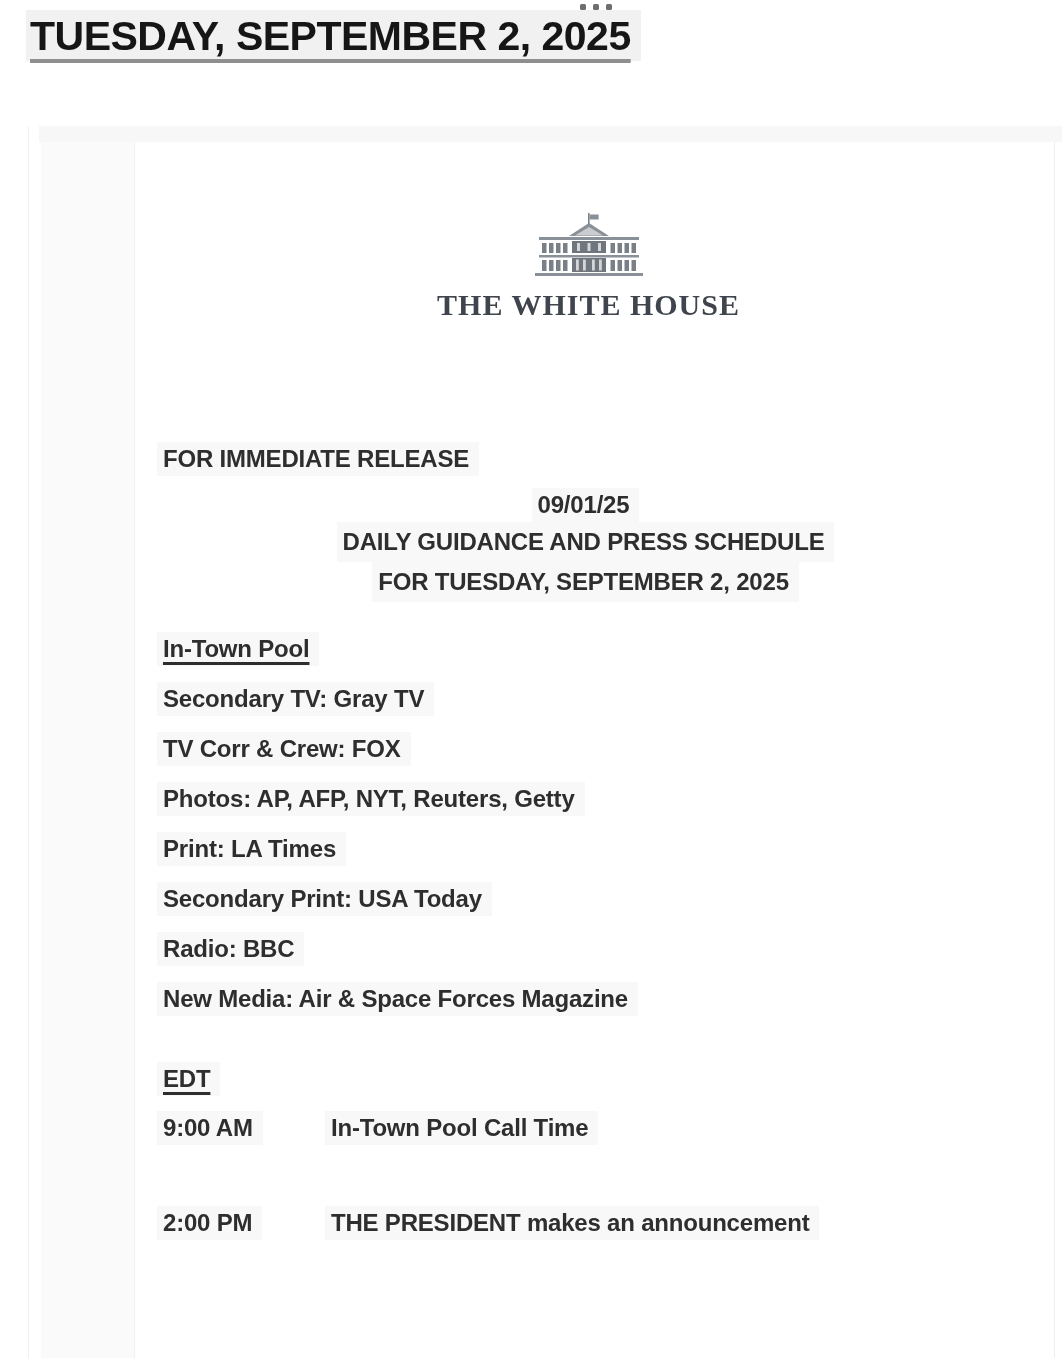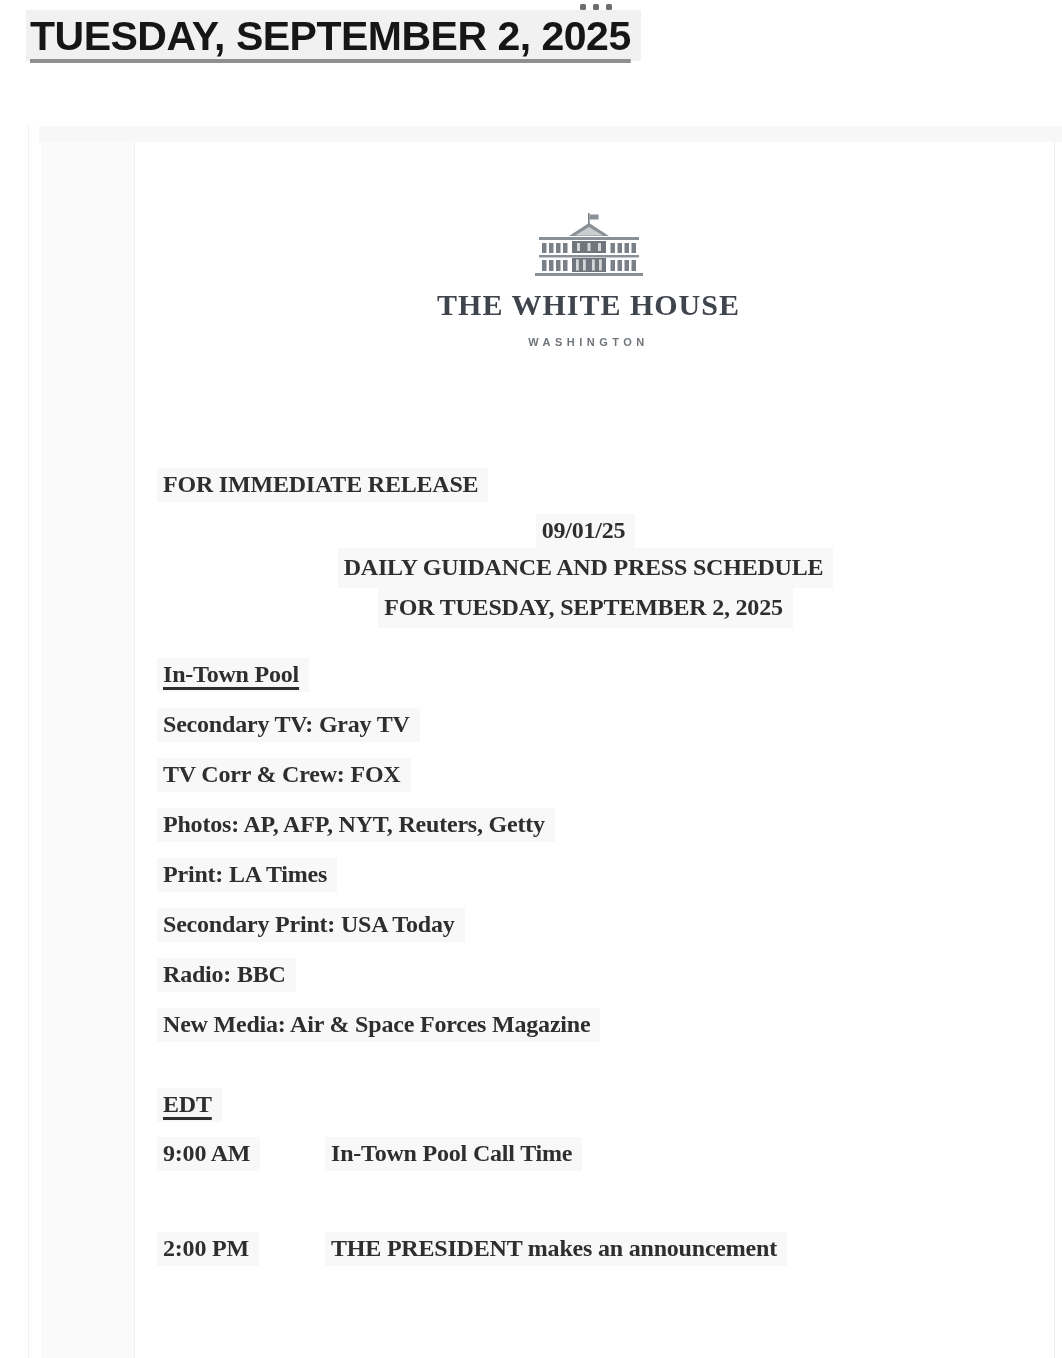--- a/index.html
+++ b/index.html
@@ -96,21 +96,20 @@
     font-weight: 700;
     line-height: 29px;
     letter-spacing: -0.2px;
     color: #2e2e2e;
   }
   .halo {
     background: rgba(0,0,0,0.028);
     padding: 2px 10px 3px 6px;
     margin-left: -6px;
     display: inline-block;
-    font-family: Liberation Serif, serif;
   }
   .release-block { margin-top: 120px; }
   .release-date { margin-top: 12px; text-align: center; }
 
   .schedule-title { text-align: center; }
   .schedule-title .line { line-height: 35px; }
 
   .section-heading { margin-top: 30px; }
   .section-heading .halo {
     text-decoration: underline;
@@ -197,21 +196,20 @@
 
             <rect x="85.5" y="48" width="4.5" height="11"></rect>
               <rect x="92.5" y="48" width="4.5" height="11"></rect>
             <rect x="99.5" y="48" width="4.5" height="11"></rect>
               <rect x="106.5" y="48" width="4.5" height="11"></rect>
 
             <rect x="10" y="61" width="108" height="3" fill="#8a9097"></rect>
           </g>
         </svg>
         <div class="wh-wordmark">THE WHITE HOUSE</div>
-        <div class="wh-washington">WASHINGTON</div>
       </div>
 
       <div class="release-block doc-text">
         <div>
           <span class="halo">FOR IMMEDIATE RELEASE</span>
         </div>
         <div class="release-date">
           <span class="halo">09/01/25</span>
         </div>
       </div>

